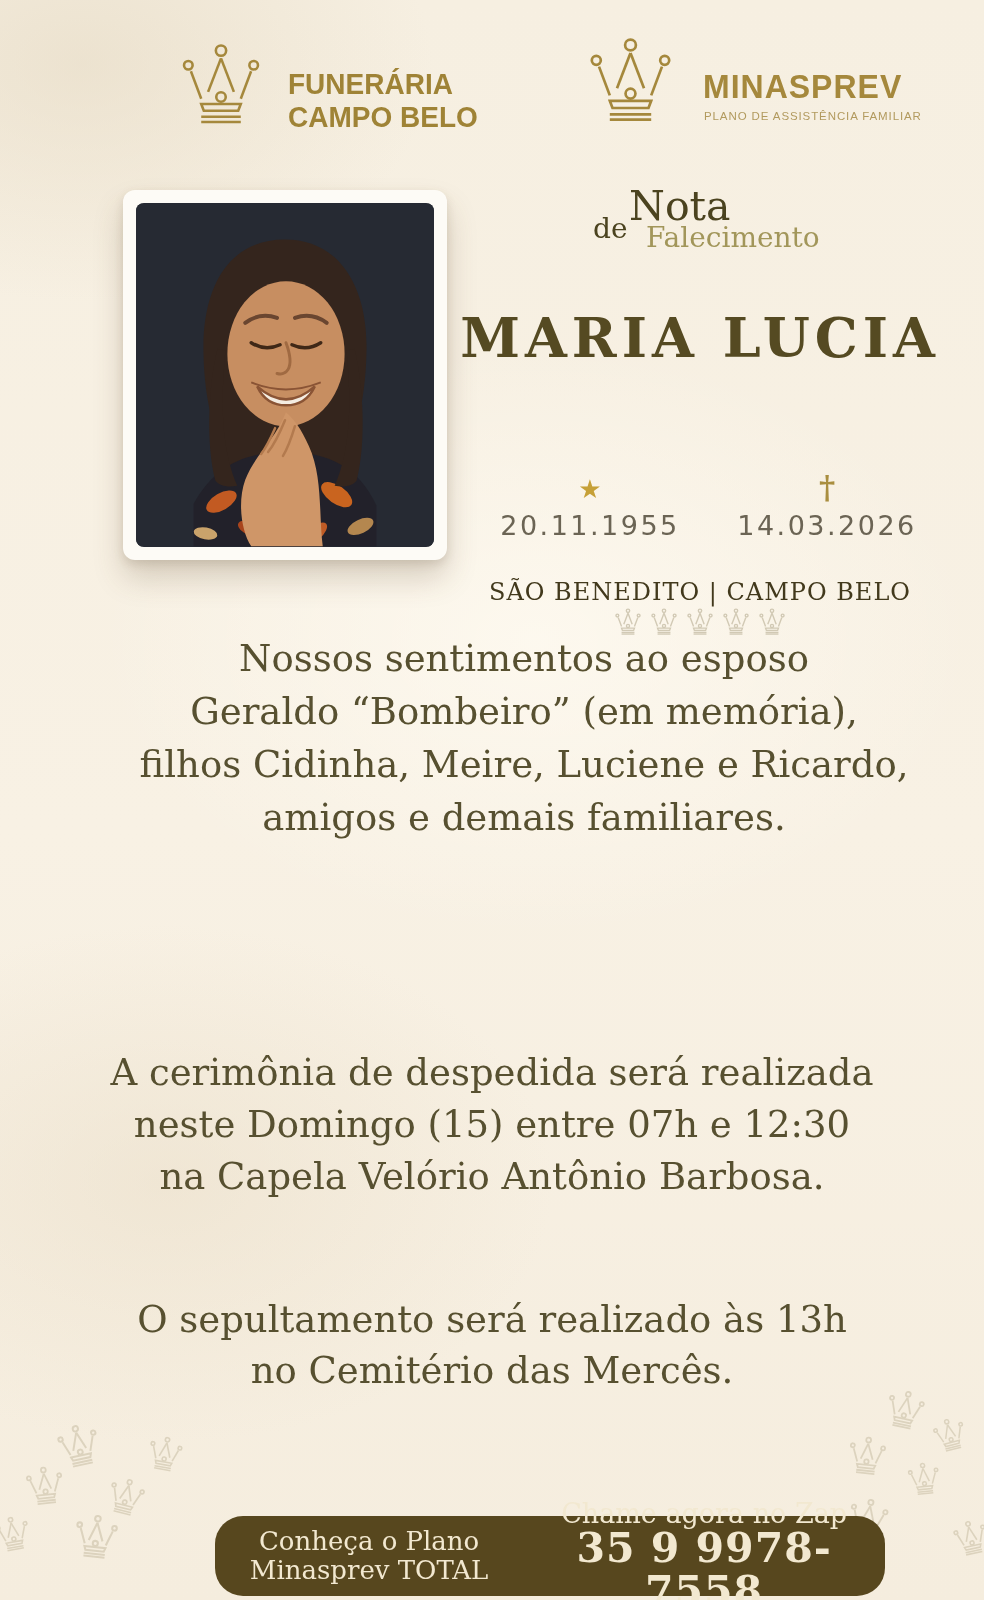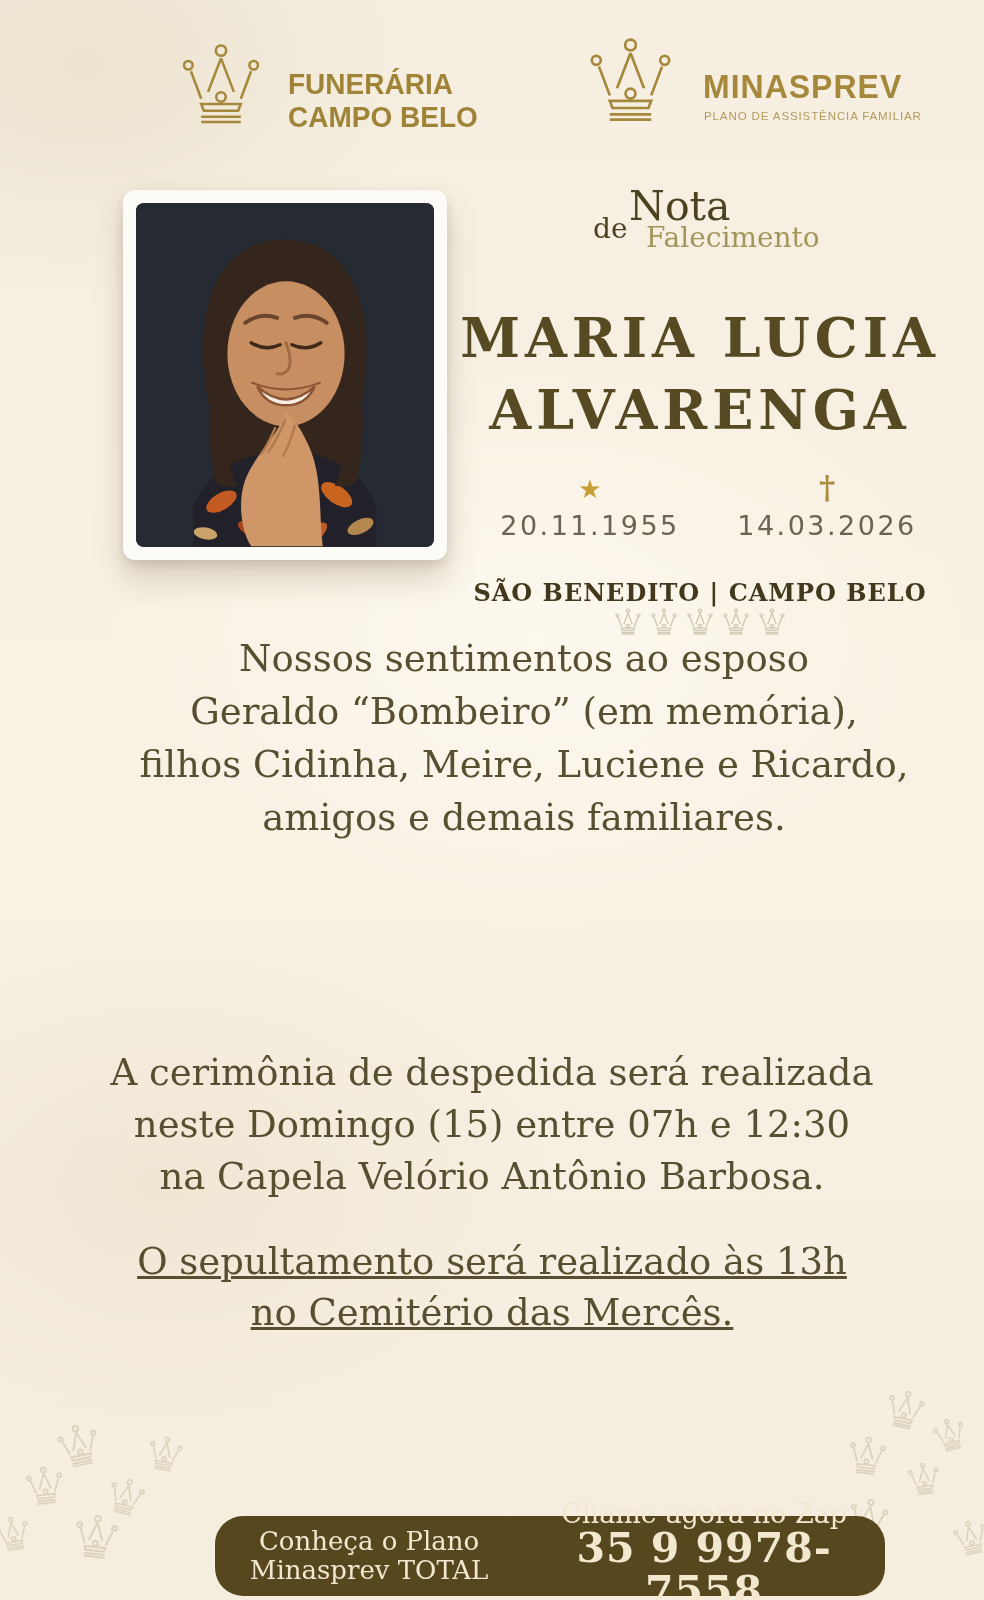--- a/index.html
+++ b/index.html
@@ -42,29 +42,29 @@
   .name-block{left:460px;top:302px;width:480px;text-align:center;font-size:54px;line-height:72px;font-weight:700;letter-spacing:5px;color:#554a22;}
 
   
   .date-col{width:200px;text-align:center;}
   .date-birth{left:490px;top:474px;}
   .date-death{left:727px;top:470px;}
   .date-icon-star{font-size:26px;line-height:30px;color:#c6a037;font-family:"DejaVu Sans",sans-serif;}
   .date-icon-cross{font-size:31px;line-height:34px;color:#a98e3f;font-weight:700;}
   .date-value{margin-top:6px;font-family:"DejaVu Sans","Liberation Sans",sans-serif;font-size:27px;letter-spacing:2.5px;color:#6b6454;}
 
-  .location{left:450px;top:578px;width:500px;text-align:center;font-size:24px;font-weight:700;letter-spacing:1px;color:#42391c;}
+  .location{left:450px;top:578px;width:500px;text-align:center;font-size:24px;font-weight:400;letter-spacing:1px;color:#42391c;}
 
   .crown-row{left:560px;top:608px;width:280px;display:flex;justify-content:center;gap:6px;opacity:.75;}
 
   
   .para{left:0;width:984px;text-align:center;color:#575030;}
   .para-condolence{top:632px;font-size:37px;line-height:53px;margin-left:32px;}
   .para-ceremony{top:1047px;font-size:37px;line-height:52px;}
-  .para-burial{top:1236px;font-size:37px;line-height:51px;text-decoration:underline;}
+  .para-burial{top:1294px;font-size:37px;line-height:51px;}
 
   
   .wm{position:absolute;opacity:.4;}
 
   
   .footer{left:170px;top:1516px;width:670px;height:80px;background:#57471e;border-radius:28px;
     display:flex;align-items:center;color:#f2e8d0;cursor:pointer;margin-left:45px;}
   .footer-left{width:46%;text-align:center;font-size:26px;line-height:29px;}
   .footer-right{width:54%;text-align:center;}
   .zap-label{font-size:27px;line-height:27px;}
@@ -140,21 +140,20 @@
         <path d="M212 148 C218 210 214 252 200 284 C210 286 218 284 222 279 C232 242 229 182 220 146 Z" fill="#34251d"></path>
 
         <path d="M151 210 C140 238 120 252 110 278 C102 300 106 330 116 345 L188 345 C184 314 188 274 174 244 C166 226 159 217 151 210 Z" fill="#cf9668"></path>
         <path d="M150 218 q-9 22 -17 32 M160 224 q-6 20 -12 30 M140 226 q-8 18 -14 26" stroke="#b37a4e" stroke-width="2.5" fill="none" stroke-linecap="round"></path>
       </svg>
     </div>
   </div>
 
   <div class="abs name-block">
     <div>MARIA LUCIA</div>
-    <div>ALVARENGA</div>
   </div>
 
   <div class="abs date-col date-birth">
     <div class="date-icon-star">★</div>
     <div class="date-value">20.11.1955</div>
   </div>
   <div class="abs date-col date-death">
     <div class="date-icon-cross">†</div>
     <div class="date-value">14.03.2026</div>
   </div>

